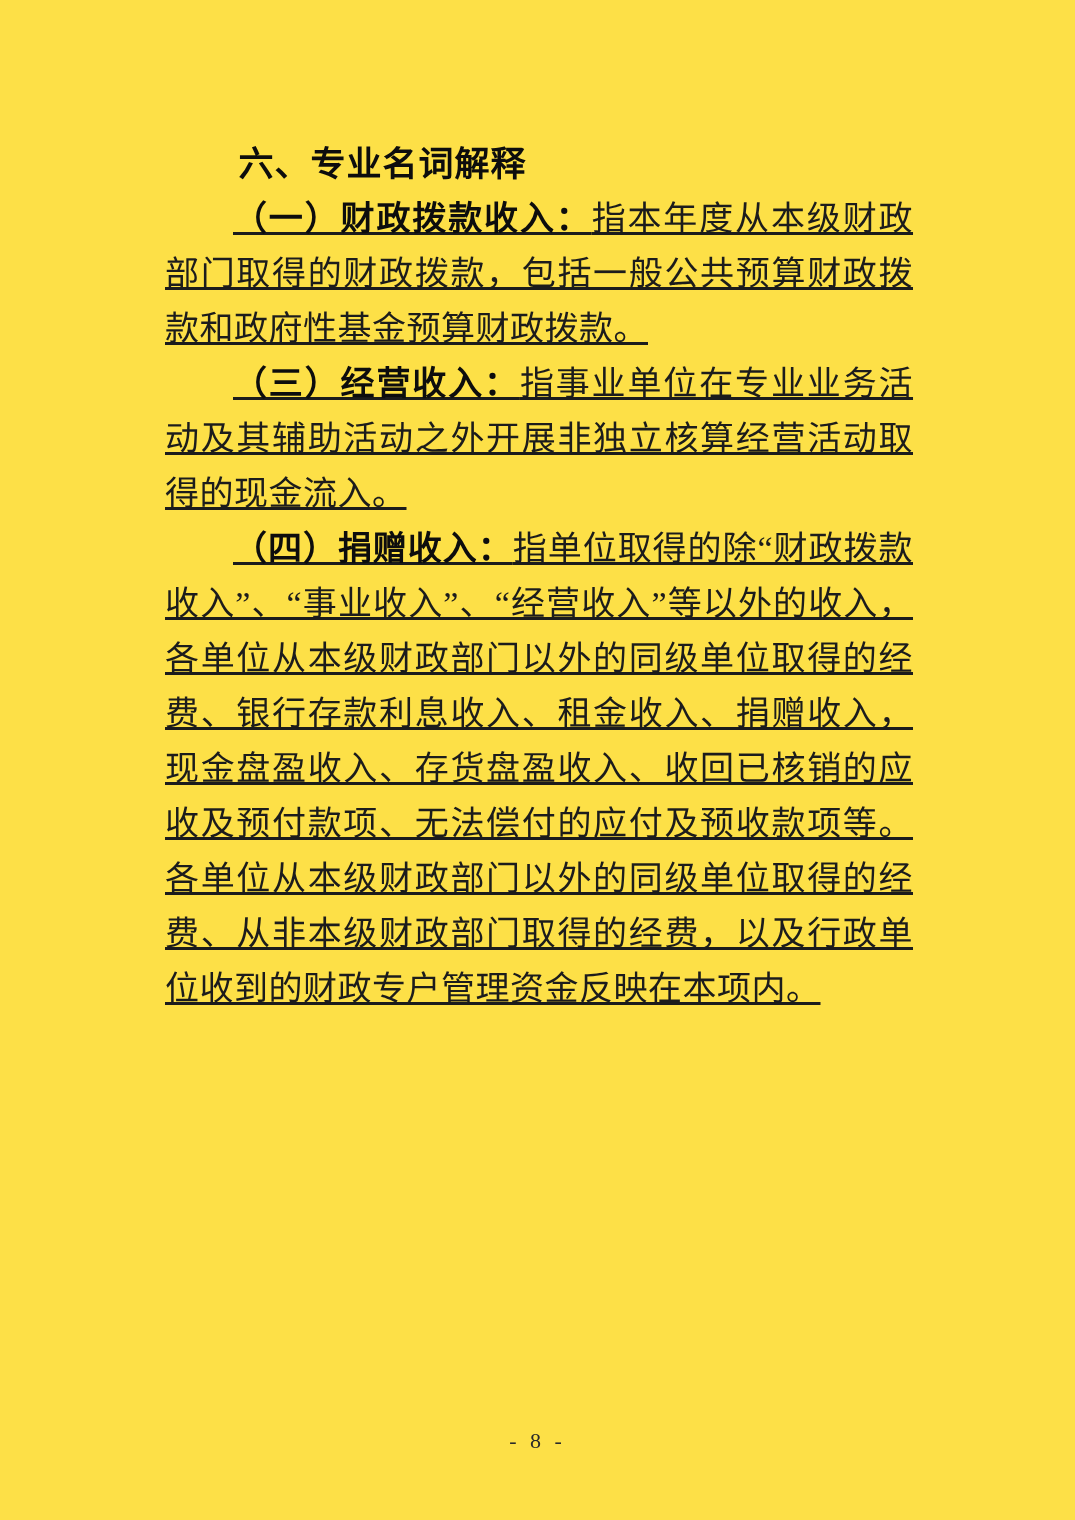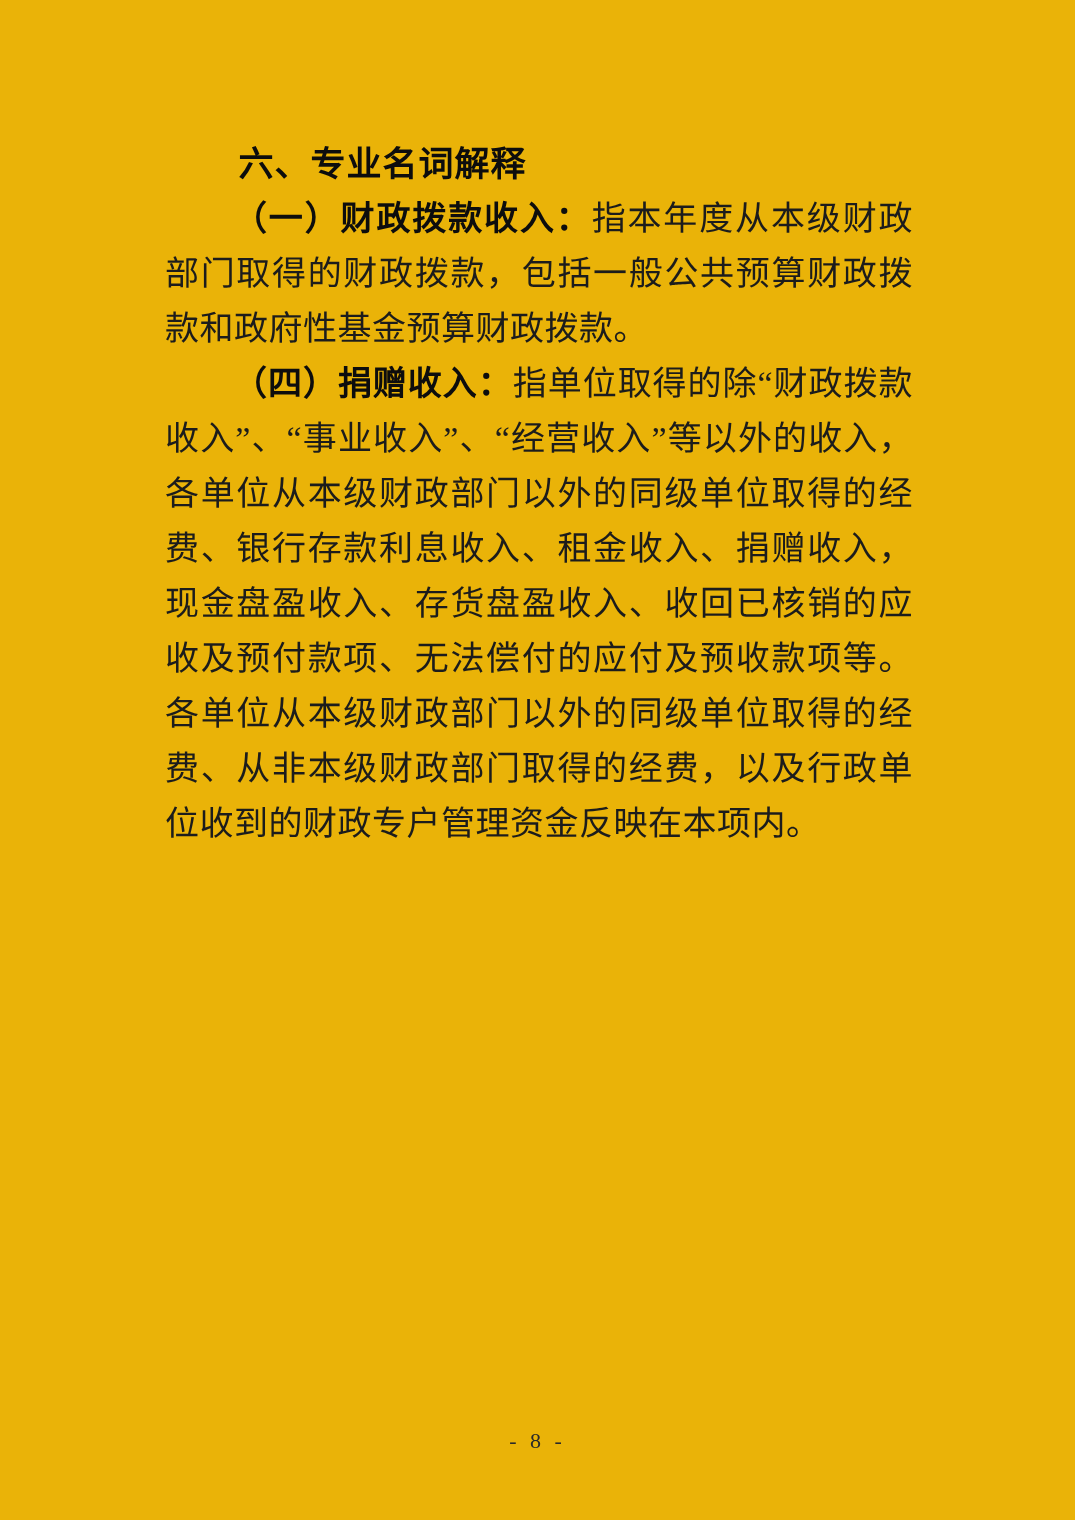--- a/index.html
+++ b/index.html
@@ -5,21 +5,21 @@
   html, body {
     margin: 0;
     padding: 0;
     background: #ffffff;
   }
   .page {
     position: relative;
     width: 1075px;
     height: 1520px;
     margin: 0 auto;
-    background: #eab308;
+    background: #fde047;
     box-sizing: border-box;
     padding: 136px 162px 0 165px;
     overflow: hidden;
   }
   .heading {
     margin: 0;
     font-family: "Liberation Sans", sans-serif;
     font-weight: bold;
     font-size: 35px;
     line-height: 55px;
@@ -30,20 +30,21 @@
   .para {
     margin: 0;
     font-family: "Liberation Serif", serif;
     font-size: 34px;
     line-height: 55px;
     color: #1c1c1c;
     text-indent: 2em;
     text-align: justify;
     text-justify: inter-character;
     letter-spacing: 0.5px;
+    text-decoration: underline;
   }
   .term {
     font-weight: bold;
     color: #0d0d0d;
   }
   .page-number {
     position: absolute;
     left: 0;
     right: 0;
     bottom: 66px;
@@ -57,20 +58,21 @@
 </head>
 <body>
 
 <div class="page">
 
   <h1 class="heading">六、专业名词解释</h1>
 
   <p class="para"><span class="term">（一）财政拨款收入：</span><span>指本年度从本级财政部门取得的财政拨款，包括一般公共预算财政拨款和政府性基金预算财政拨款。</span></p>
 
 
+  <p class="para"><span class="term">（三）经营收入：</span><span>指事业单位在专业业务活动及其辅助活动之外开展非独立核算经营活动取得的现金流入。</span></p>
 
   <p class="para"><span class="term">（四）捐赠收入：</span><span>指单位取得的除“财政拨款收入”、“事业收入”、“经营收入”等以外的收入，各单位从本级财政部门以外的同级单位取得的经费、银行存款利息收入、租金收入、捐赠收入，现金盘盈收入、存货盘盈收入、收回已核销的应收及预付款项、无法偿付的应付及预收款项等。各单位从本级财政部门以外的同级单位取得的经费、从非本级财政部门取得的经费，以及行政单位收到的财政专户管理资金反映在本项内。</span></p>
 
 
   <p class="para"></p>
 
   <div class="page-number">- 8 -</div>
 
 </div>
 

